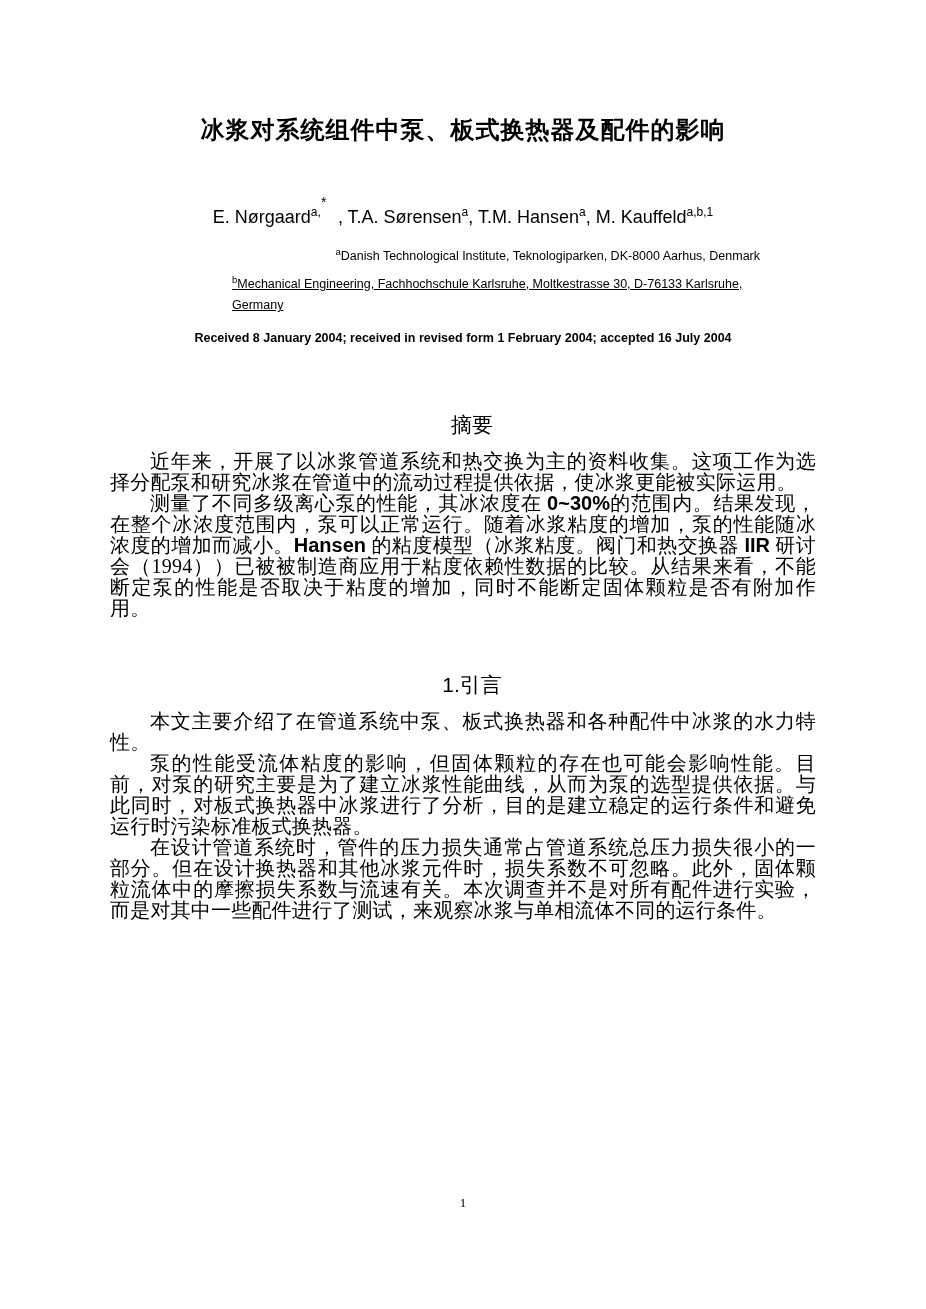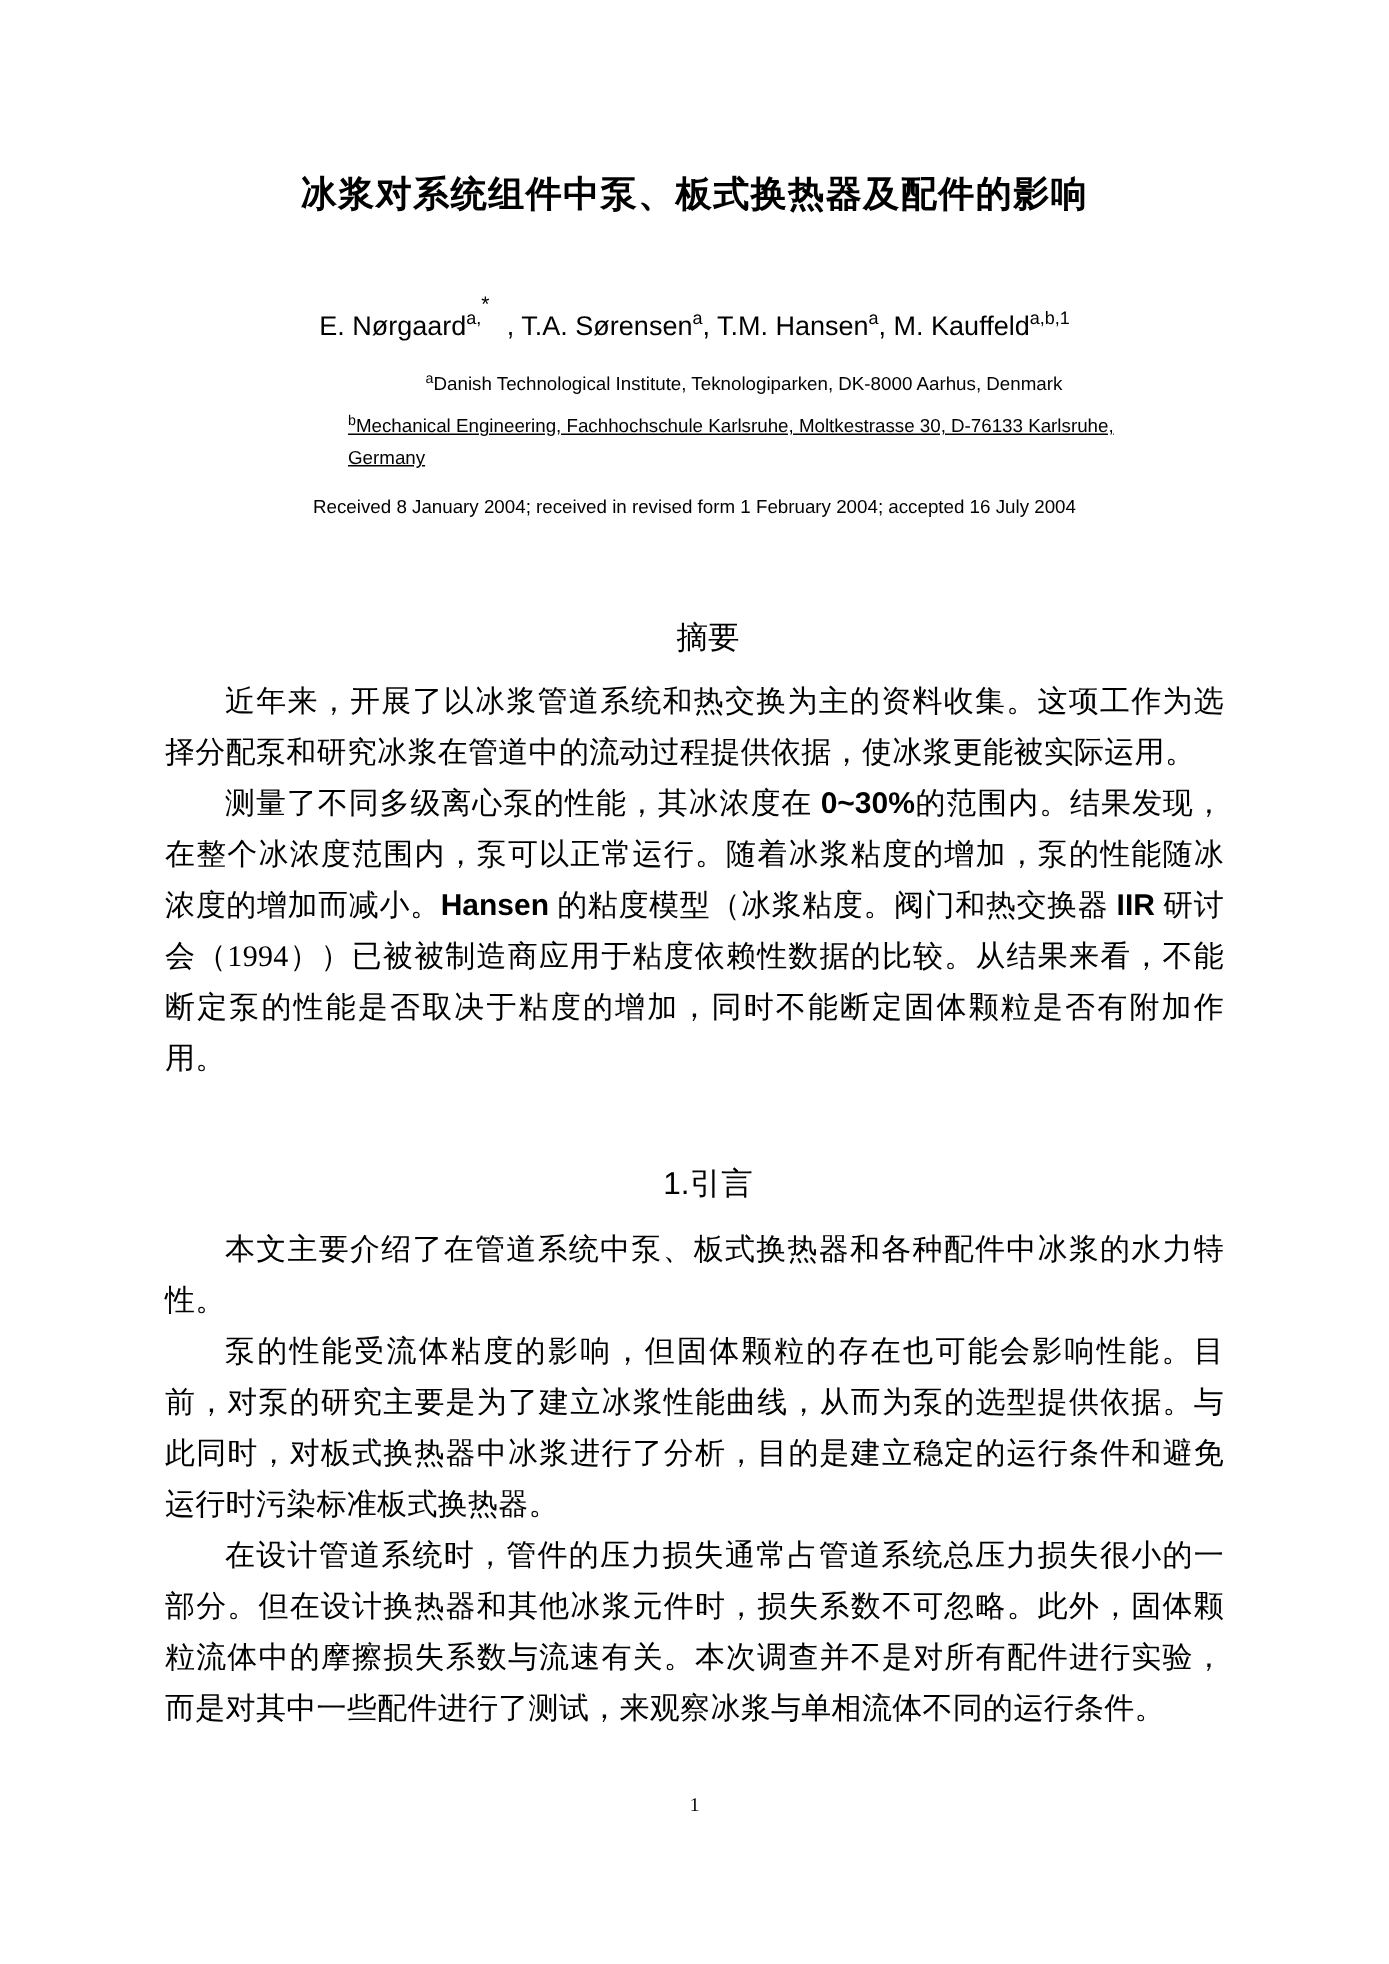--- a/index.html
+++ b/index.html
@@ -67,48 +67,49 @@
     width: 528px;
     font-family: "Liberation Sans", sans-serif;
     font-size: 12.5px;
     line-height: 21px;
   }
   .affiliations sup {
     font-size: 9.5px;
     vertical-align: 5px;
     line-height: 0;
   }
-  .affil-a { text-align: center; margin-bottom: 7px; }
+  .affil-a { text-align: right; margin-bottom: 7px; }
   .affil-b { text-align: left; text-decoration: underline; }
 
   
   .received {
     margin-top: 15px;
     text-align: center;
     font-family: "Liberation Sans", sans-serif;
     font-size: 12.5px;
+    font-weight: bold;
   }
 
   
   .section-heading {
     margin: 0;
     padding-left: 18px;
     font-weight: 400;
     font-size: 21px;
     line-height: 28px;
     text-align: center;
   }
   .abstract-heading { margin-top: 66px; }
   .intro-heading { margin-top: 52px; }
 
   .paragraphs { margin-top: 12px; }
   .para {
     margin: 0;
     font-size: 20px;
-    line-height: 34px;
+    line-height: 21px;
     text-indent: 2em;
     text-align: justify;
     letter-spacing: 0.2px;
   }
 
   .latin {
     font-family: "Liberation Sans", sans-serif;
     letter-spacing: 0;
   }
   .b { font-weight: 700; }

